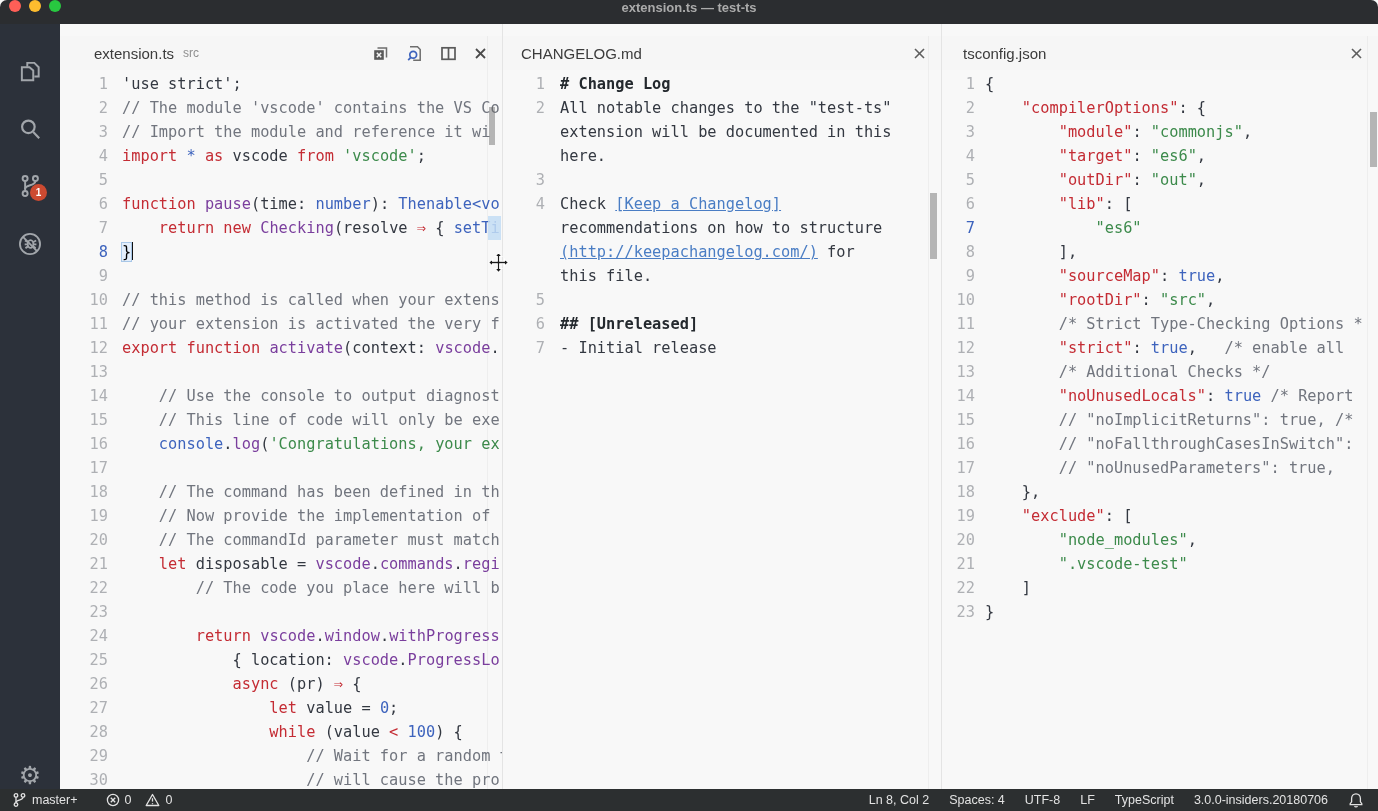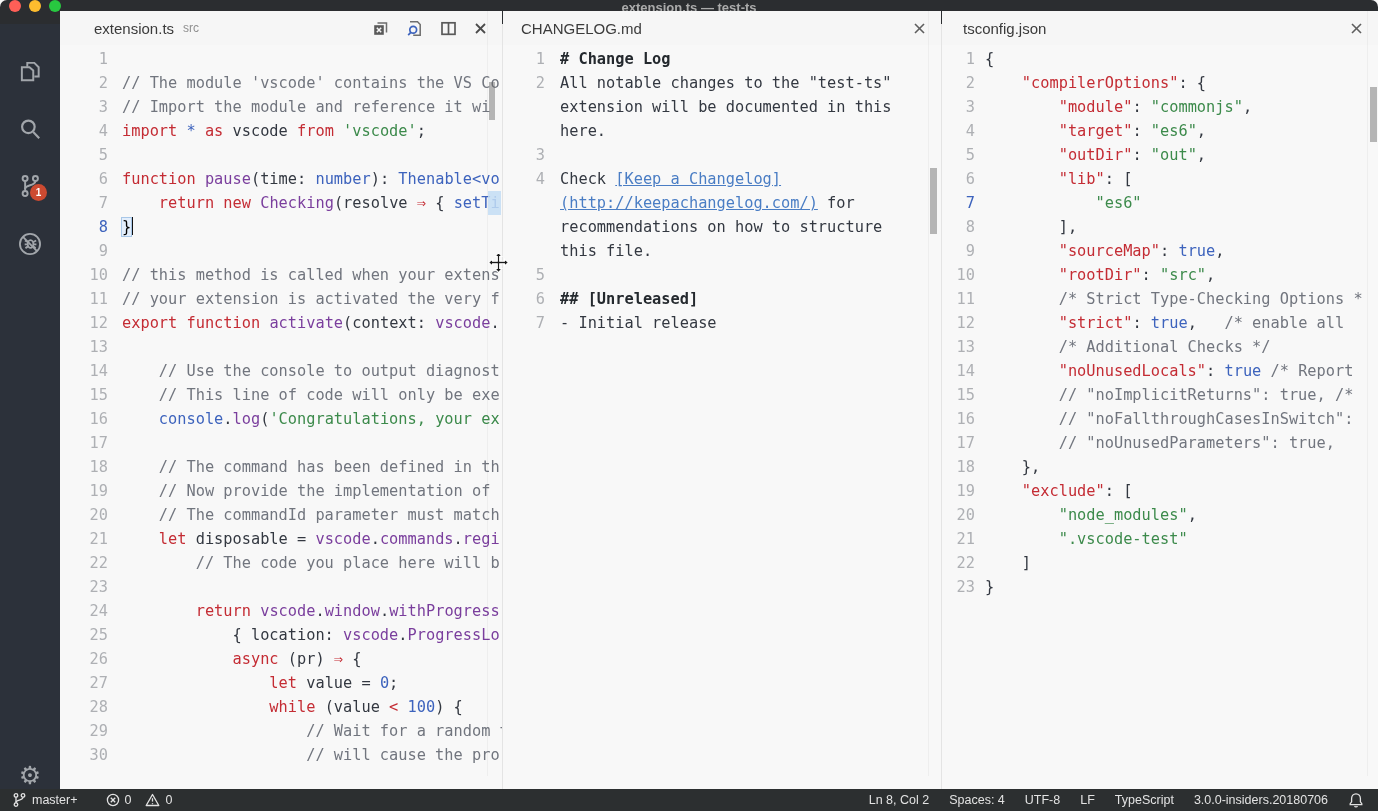--- a/index.html
+++ b/index.html
@@ -15,21 +15,21 @@
   
   .activitybar{position:absolute;left:0;top:24px;width:60px;height:765px;background:#2C313A;}
   .ab-icon{position:absolute;left:17px;width:26px;height:26px;}
   .ab-icon svg{display:block}
   .ab-badge{position:absolute;left:30px;top:160px;width:17px;height:17px;border-radius:50%;
             background:#CC4A31;color:#fff;font-size:10px;font-weight:bold;display:flex;
             align-items:center;justify-content:center;}
   .ab-gear{position:absolute;left:16px;top:738px;width:28px;height:28px;color:#A2A6AB;
            font-family:"DejaVu Sans",sans-serif;font-size:25px;line-height:28px;text-align:center;}
   
-  .pane{position:absolute;top:11px;height:765px;background:#F8F8F8;overflow:hidden;}
+  .pane{position:absolute;top:36px;height:765px;background:#F8F8F8;overflow:hidden;}
   .pane1{left:60px;width:442px;} .pane2{left:503px;width:438px;} .pane3{left:942px;width:436px;}
   .vsep{position:absolute;top:24px;width:1px;height:765px;background:#E4E4E4;}
   .vsep1{left:502px;} .vsep2{left:941px;}
   .pane-header{height:34px;display:flex;align-items:center;background:#F6F6F6;}
   .ph-title{font-size:15px;color:#3B3B3B;}
   .ph-desc{font-size:12px;color:#8F8F8F;margin-left:9px;}
   .ph-actions{margin-left:auto;display:flex;align-items:center;gap:15px;margin-right:14px;}
   .ph-actions svg{display:block}
   .pane-body{position:relative;padding-top:2px;font-family:"DejaVu Sans Mono",monospace;
              font-size:15.3px;}
@@ -137,20 +137,21 @@
           <svg width="15" height="15" viewBox="0 0 15 15" stroke="#4A4A4A" stroke-width="1.8">
             <line x1="3" y1="3" x2="12" y2="12"></line>
               <line x1="12" y1="3" x2="3" y2="12"></line>
           </svg>
         </span>
       </span>
     </div>
     <div class="pane-body">
         <div class="line">
           <span class="ln">1</span>
+          <span class="lc"><span class="td">'use strict';</span></span>
         </div>
         <div class="line">
           <span class="ln">2</span>
           <span class="lc"><span class="tc">// The module 'vscode' contains the VS Co</span></span>
         </div>
         <div class="line">
           <span class="ln">3</span>
           <span class="lc"><span class="tc">// Import the module and reference it wi</span></span>
         </div>
         <div class="line">
@@ -300,25 +301,25 @@
         <div class="line">
           <span class="ln">3</span>
           <span class="lc"></span>
         </div>
         <div class="line">
           <span class="ln">4</span>
           <span class="lc"><span class="td">Check </span><span class="tl">[Keep a Changelog]</span></span>
         </div>
         <div class="line">
           <span class="ln"></span>
+          <span class="lc"><span class="td">recommendations on how to structure</span></span>
+        </div>
+        <div class="line">
+          <span class="ln"></span>
           <span class="lc"><span class="tl">(http://keepachangelog.com/)</span><span class="td"> for</span></span>
-        </div>
-        <div class="line">
-          <span class="ln"></span>
-          <span class="lc"><span class="td">recommendations on how to structure</span></span>
         </div>
         <div class="line">
           <span class="ln"></span>
           <span class="lc"><span class="td">this file.</span></span>
         </div>
         <div class="line">
           <span class="ln">5</span>
           <span class="lc"></span>
         </div>
         <div class="line">

